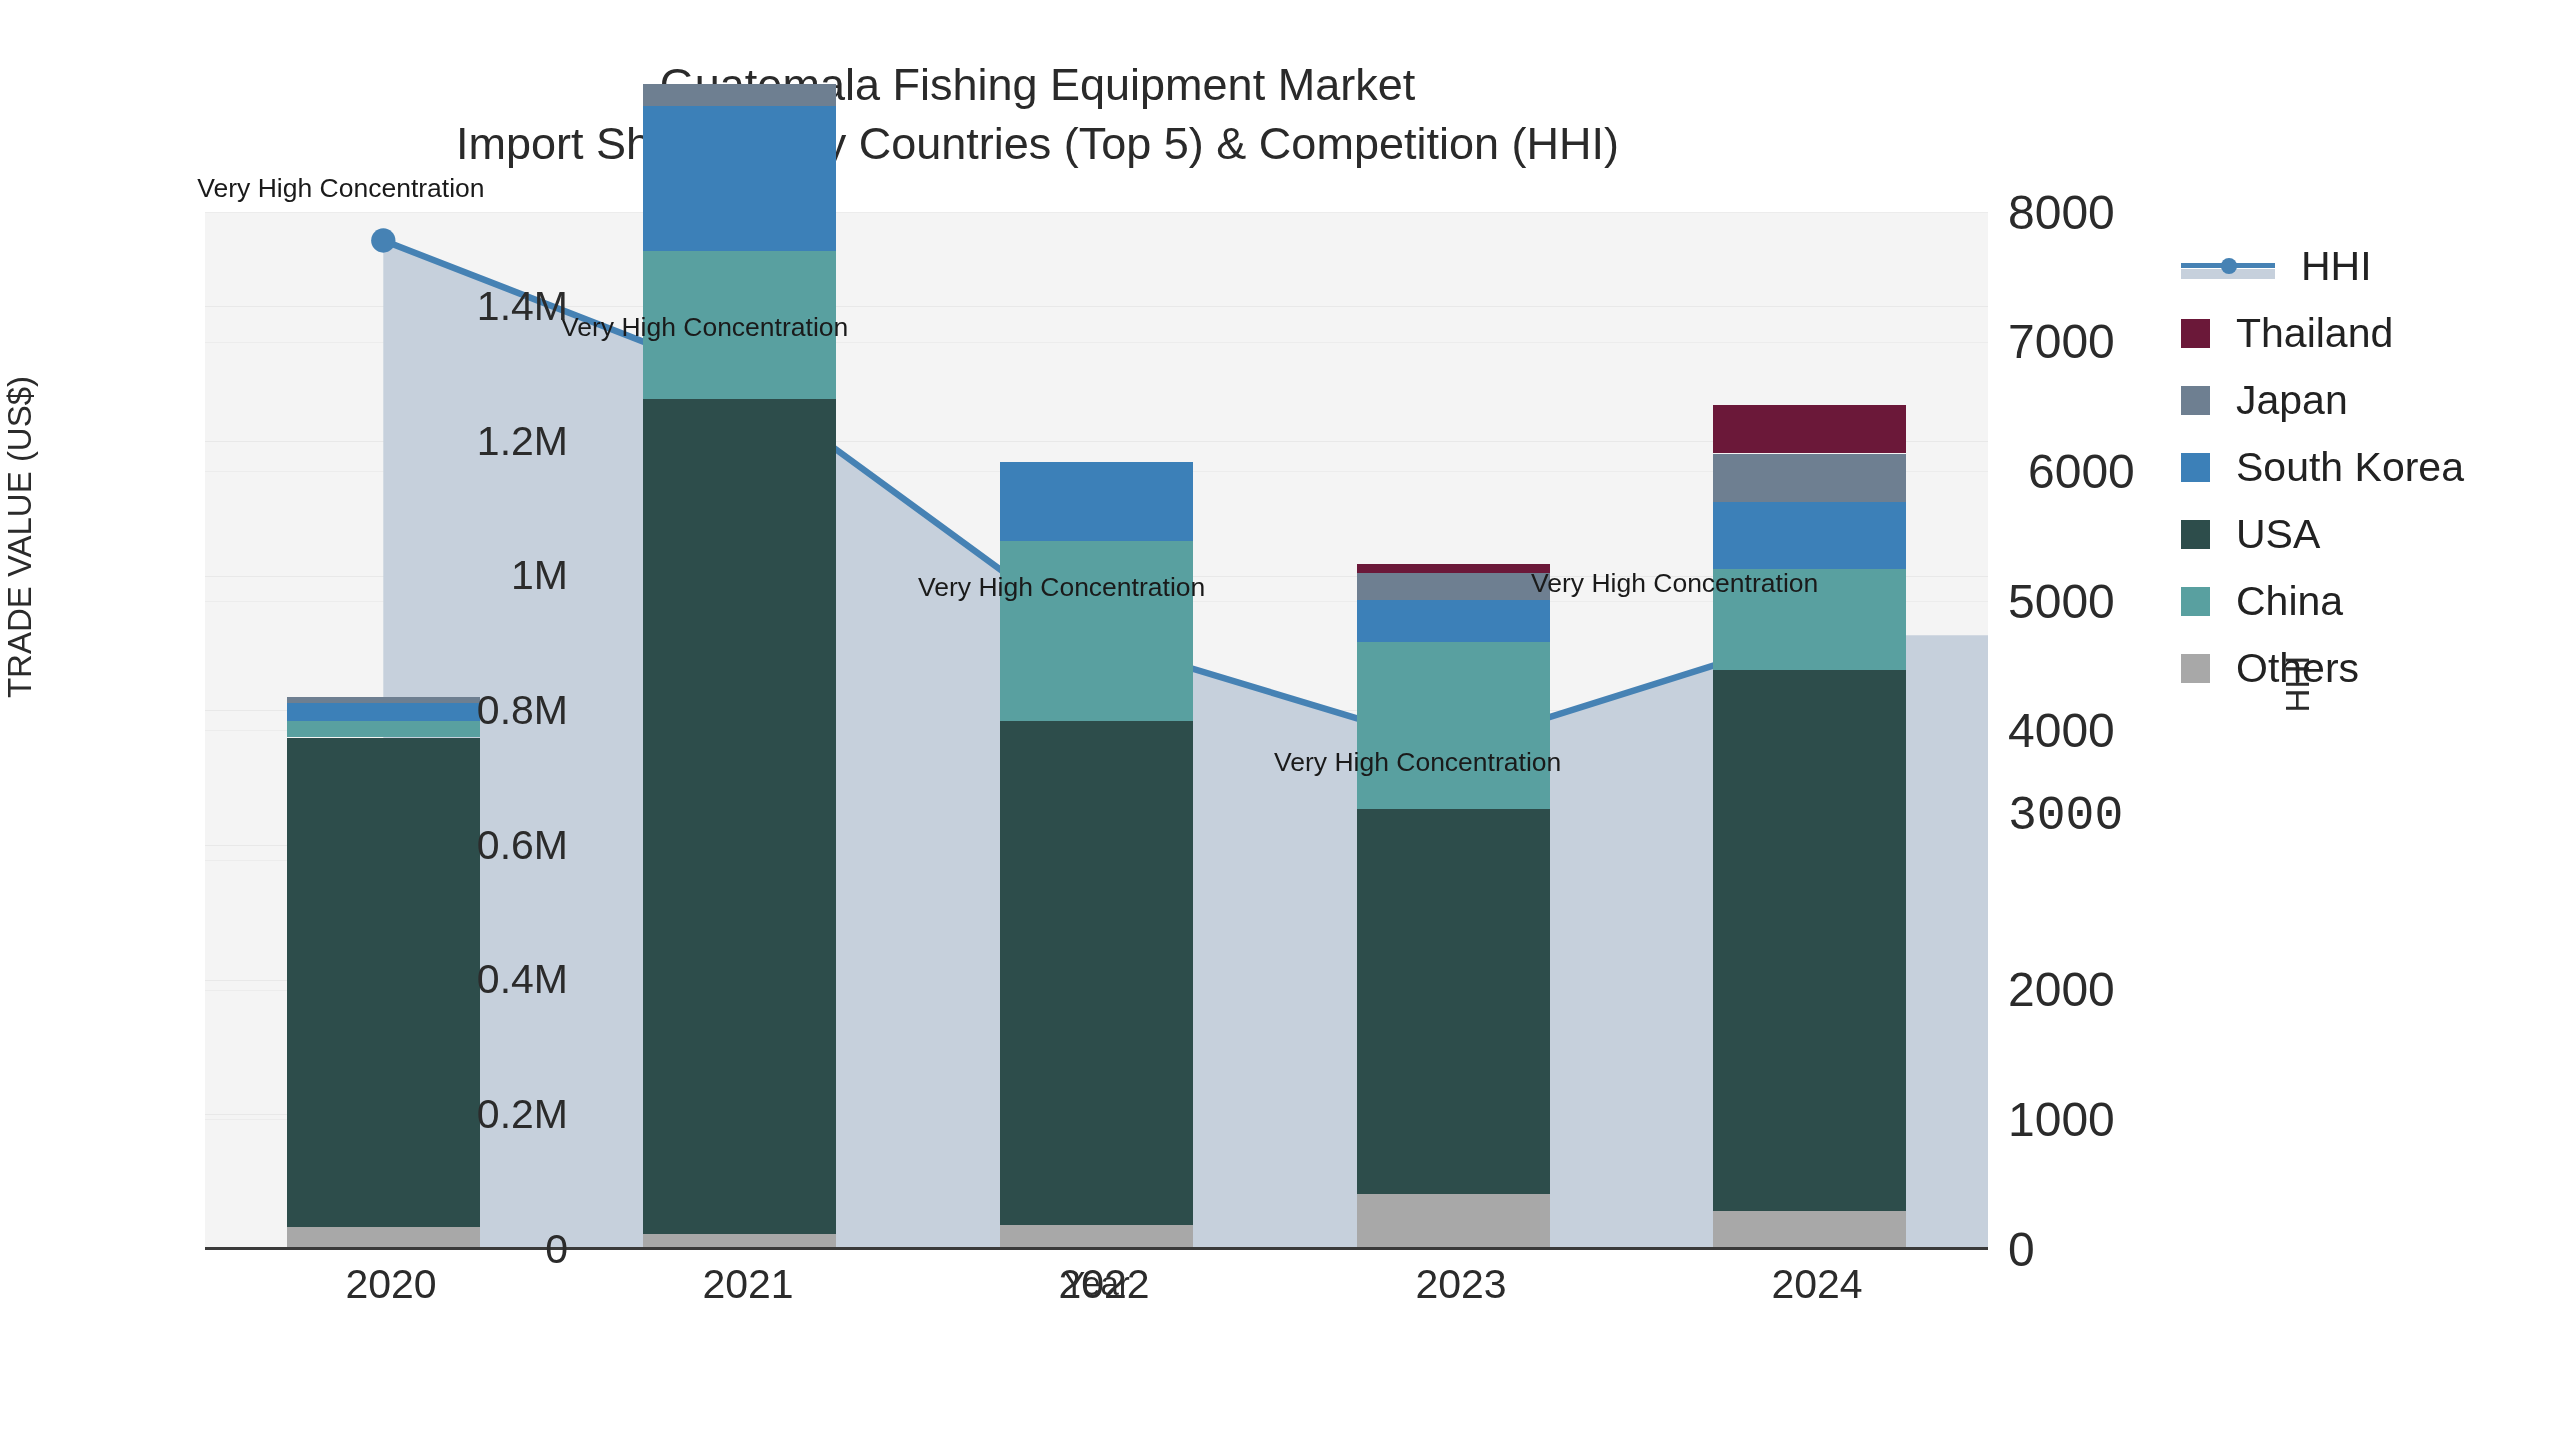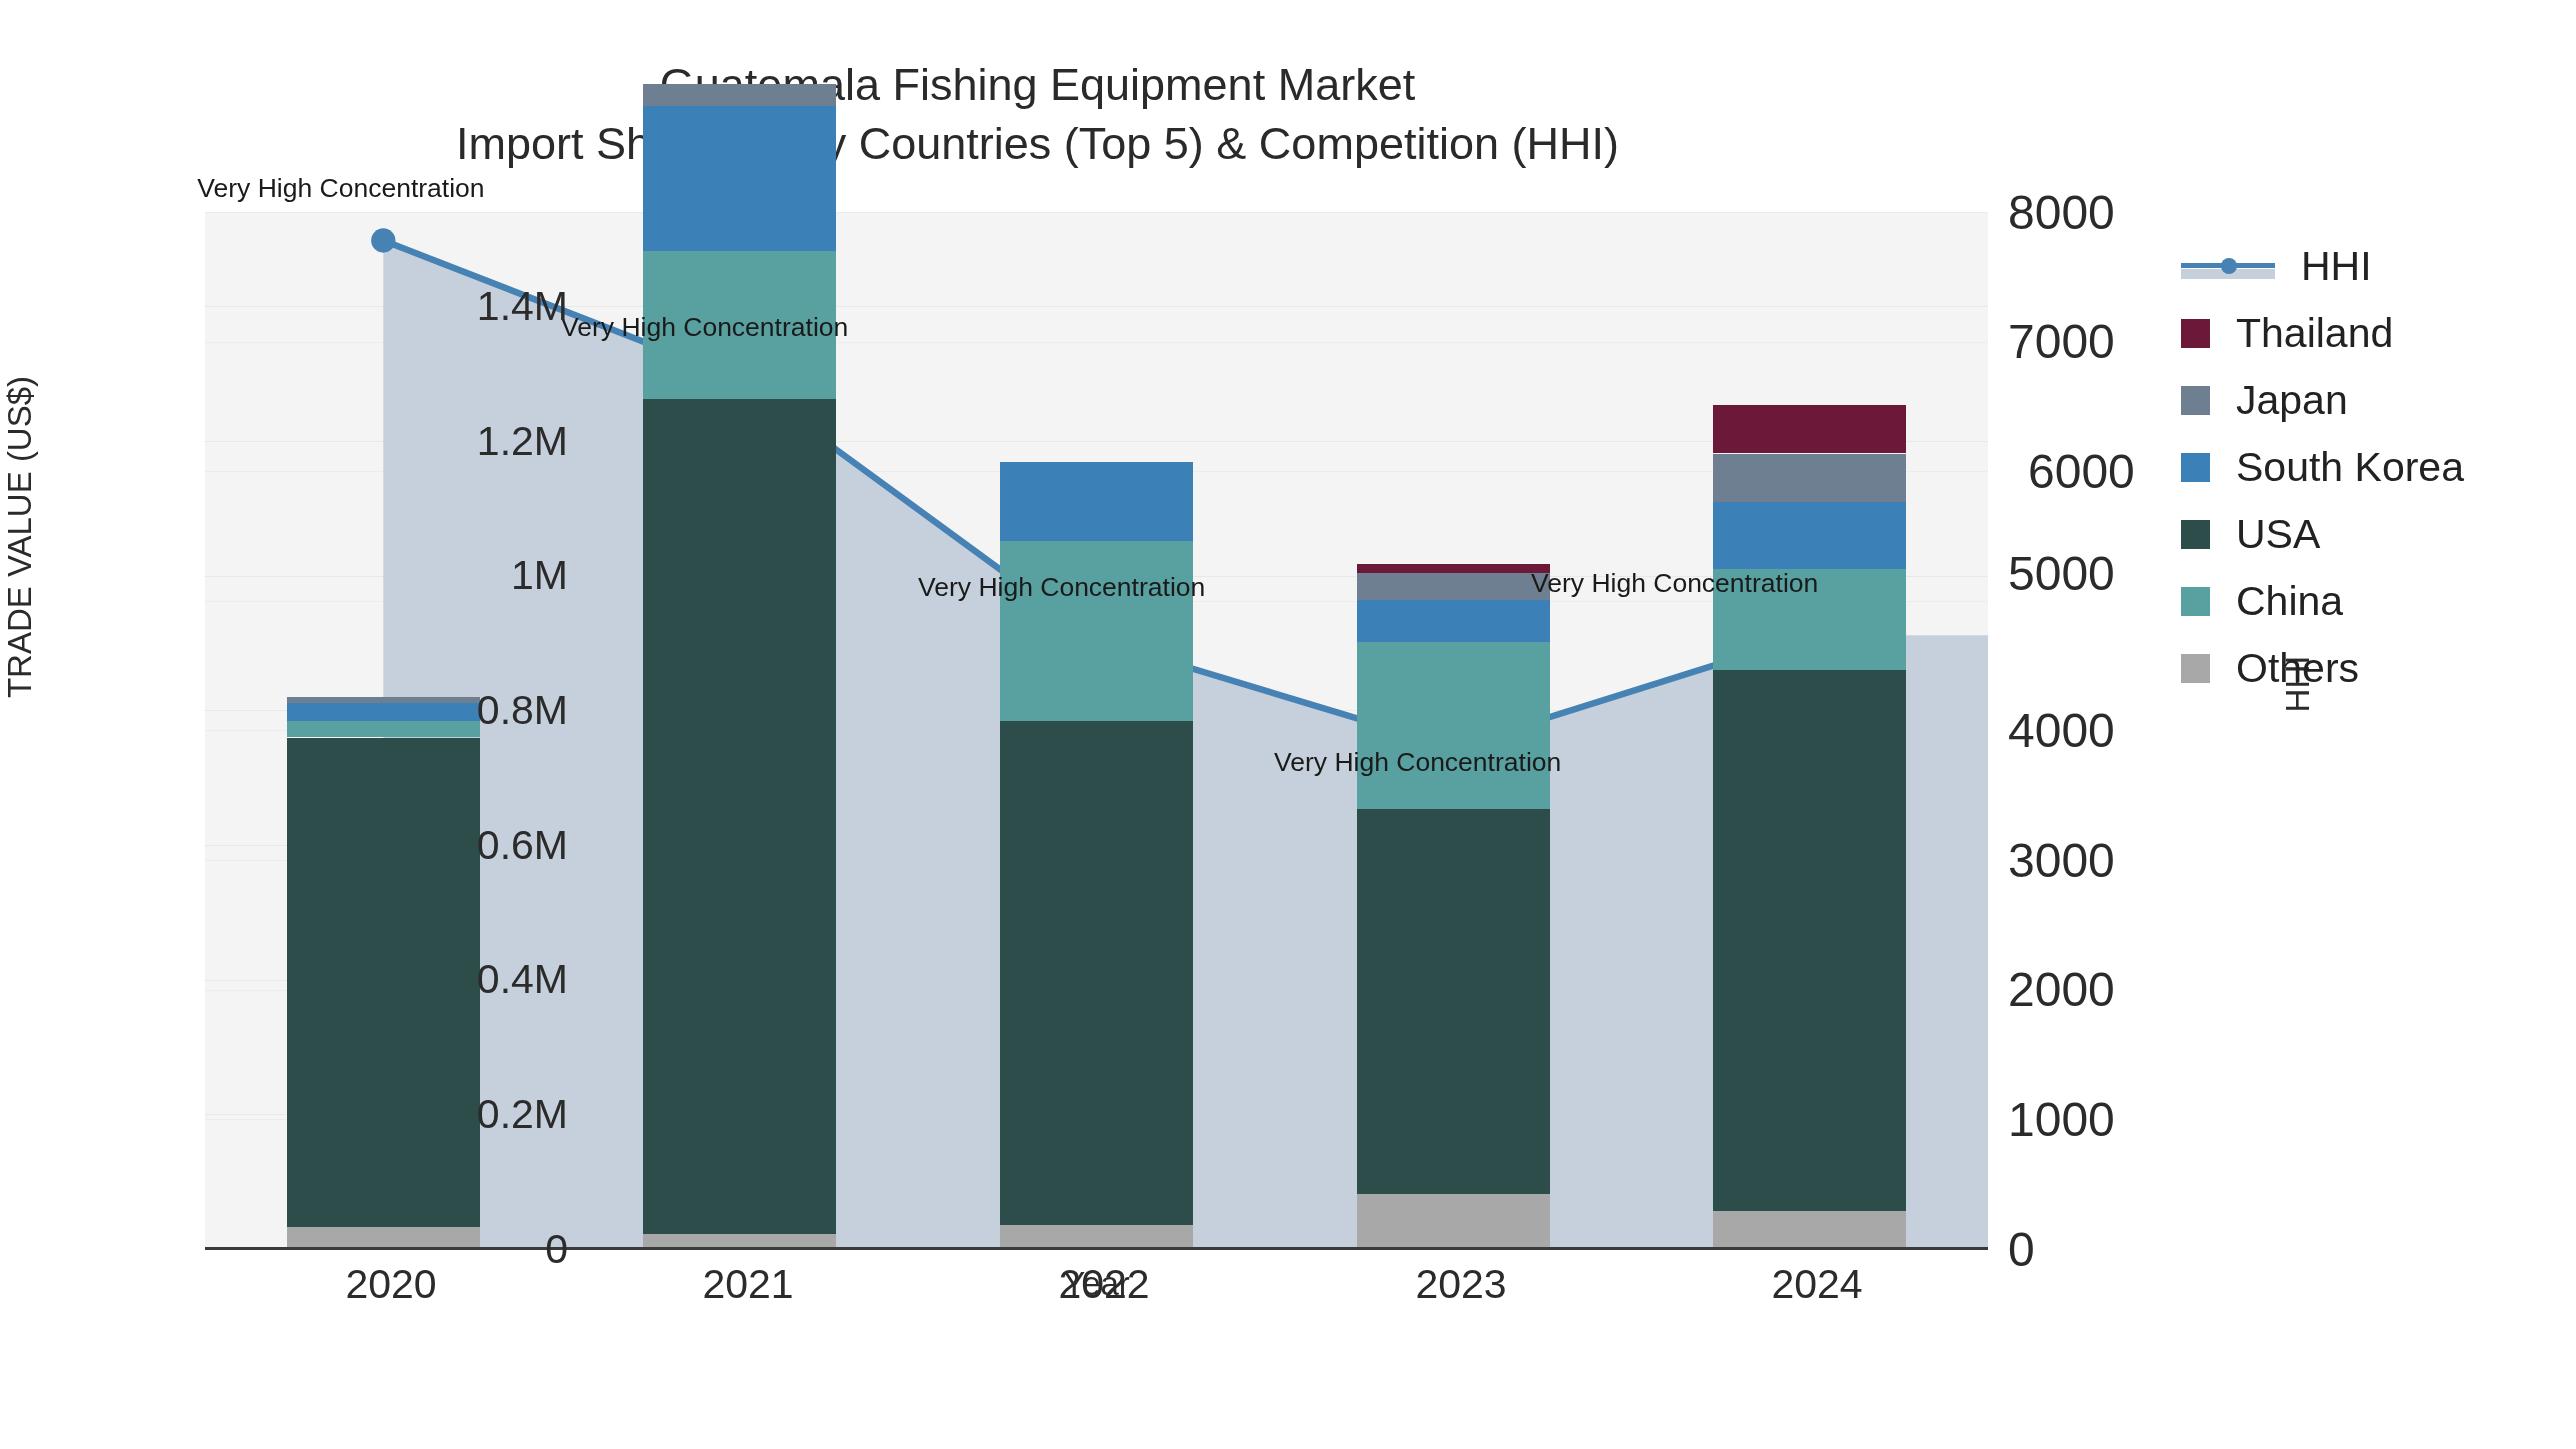--- a/index.html
+++ b/index.html
@@ -147,23 +147,23 @@
       <div class="ytick-l" style="top: 845px;">0.6M</div>
       <div class="ytick-l" style="top: 710px;">0.8M</div>
       <div class="ytick-l" style="top: 575px;">1M</div>
       <div class="ytick-l" style="top: 441px;">1.2M</div>
       <div class="ytick-l" style="top: 306px;">1.4M</div>
     </div>
   <div id="ytick-right-layer">
       <div class="ytick-r" style="top: 1249px;">0</div>
       <div class="ytick-r" style="top: 1119px;">1000</div>
       <div class="ytick-r" style="top: 989px;">2000</div>
-      <div class="ytick-r" style="top: 860px;">3000</div>
+      <div class="ytick-r" style="top: 816px; font-family: Liberation Mono, monospace;">3000</div>
       <div class="ytick-r" style="top: 730px;">4000</div>
-      <div class="ytick-r" style="top: 573px;">5000</div>
+      <div class="ytick-r" style="top: 601px;">5000</div>
       <div class="ytick-r" style="top: 471px; margin-left: 20px;">6000</div>
       <div class="ytick-r" style="top: 341px;">7000</div>
       <div class="ytick-r" style="top: 212px;">8000</div>
     </div>
   <div id="xtick-layer">
       <div class="xtick" style="left: 383px;">2020</div>
       <div class="xtick" style="left: 740px;">2021</div>
       <div class="xtick" style="left: 1096px;">2022</div>
       <div class="xtick" style="left: 1453px;">2023</div>
       <div class="xtick" style="left: 1809px;">2024</div>

